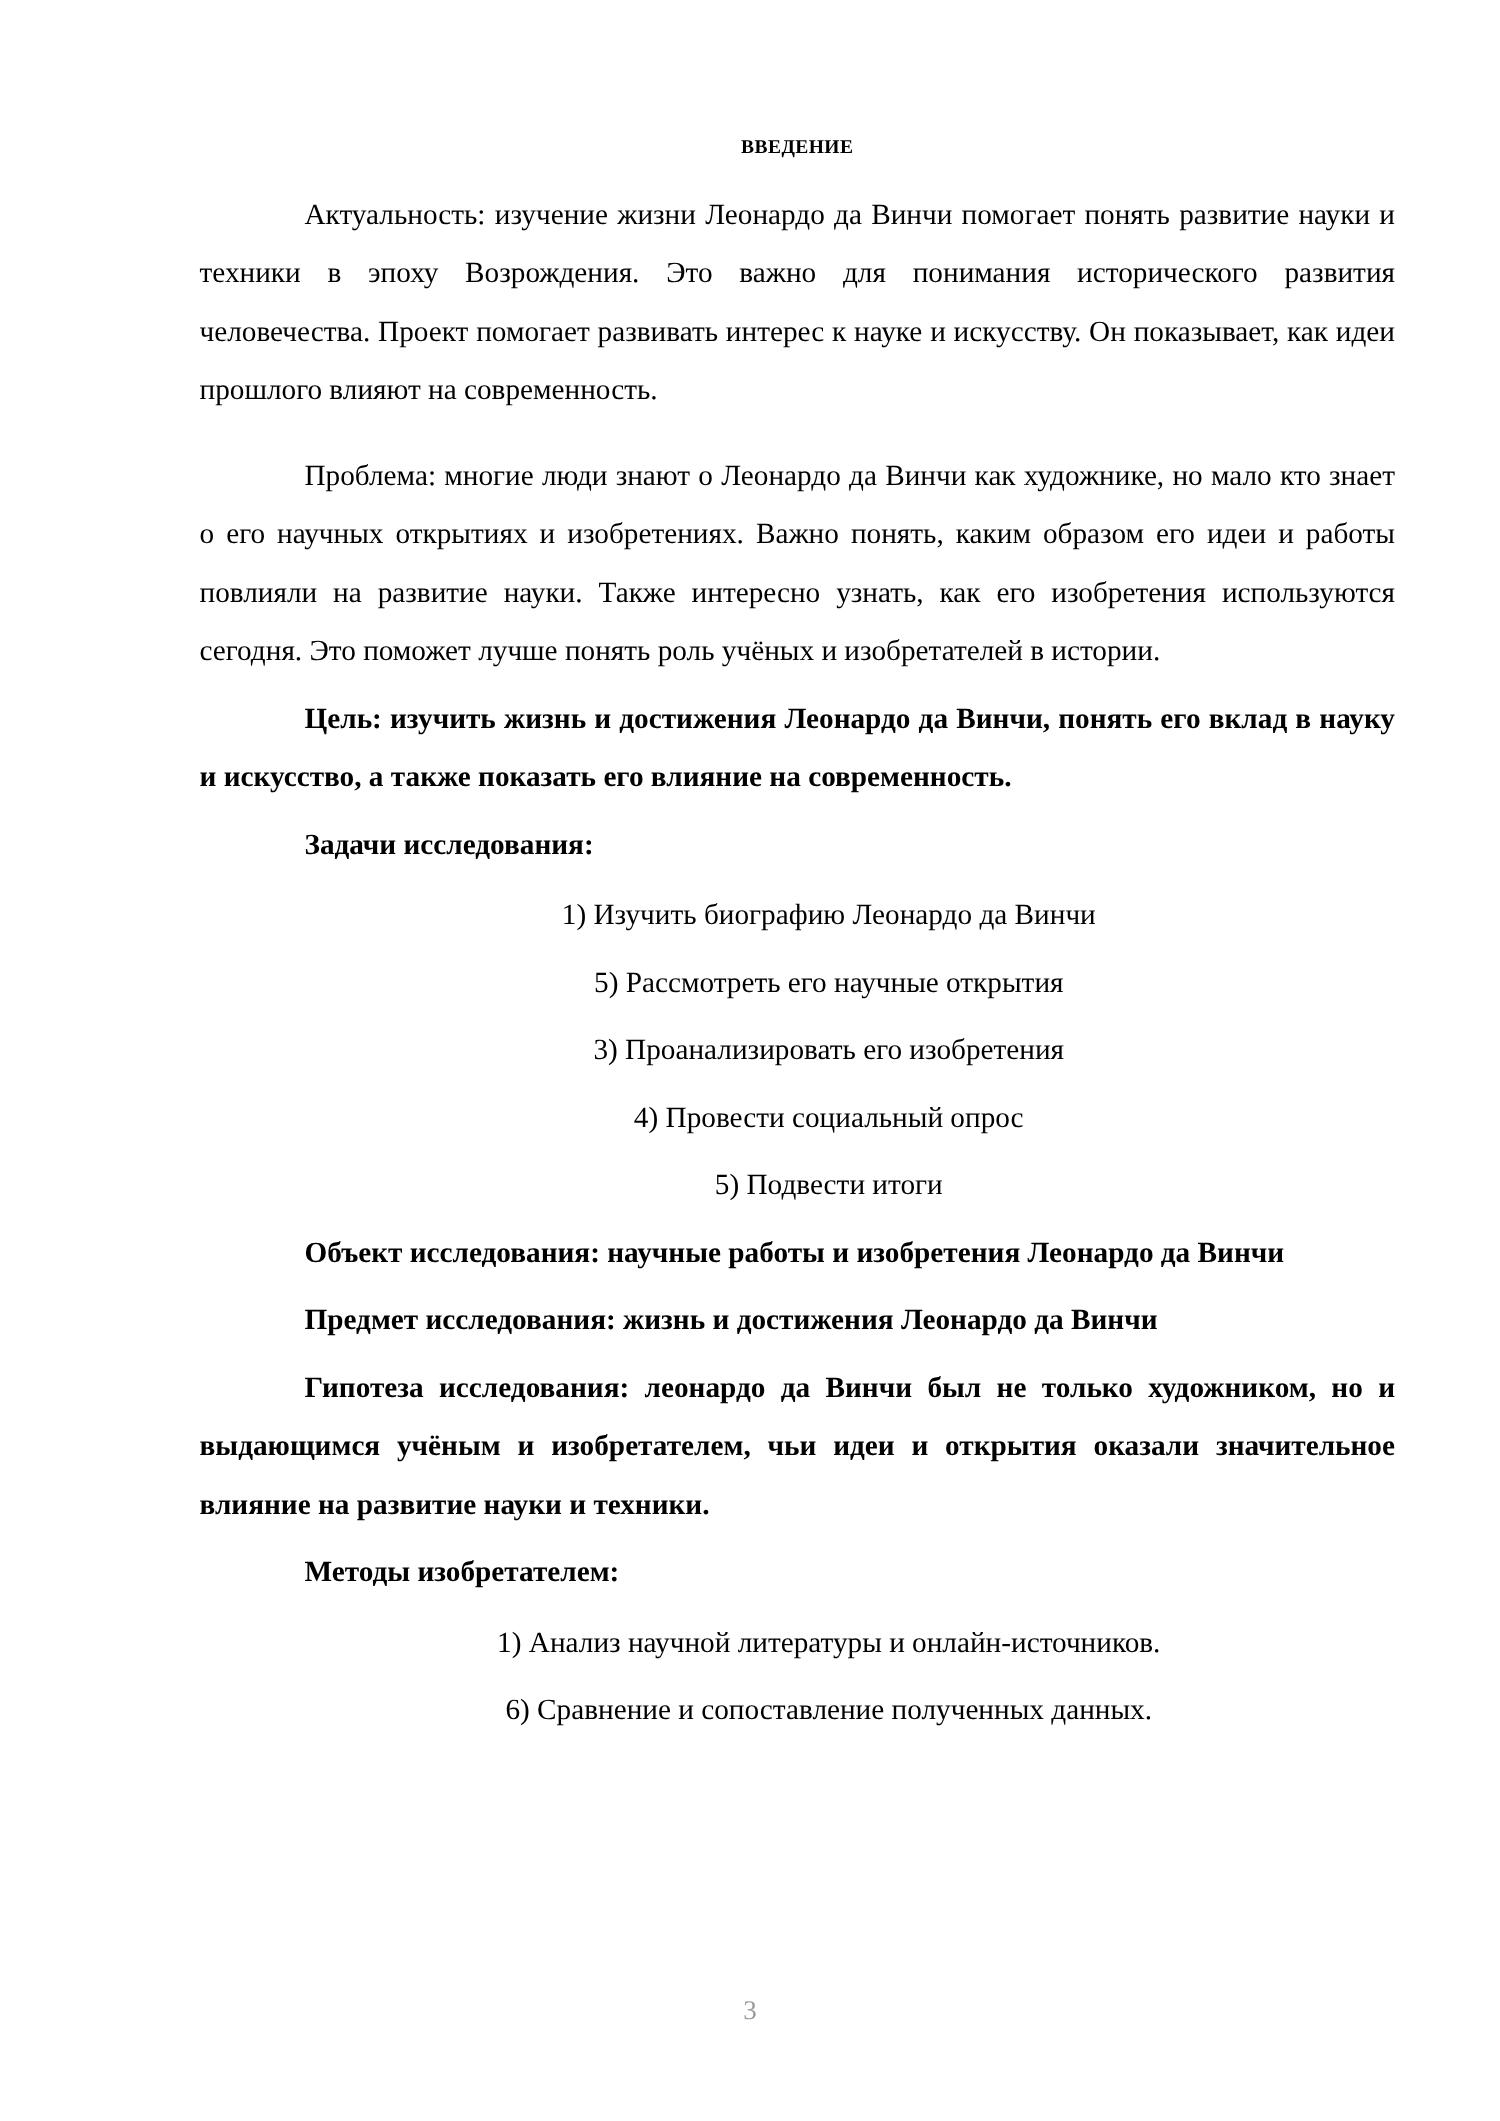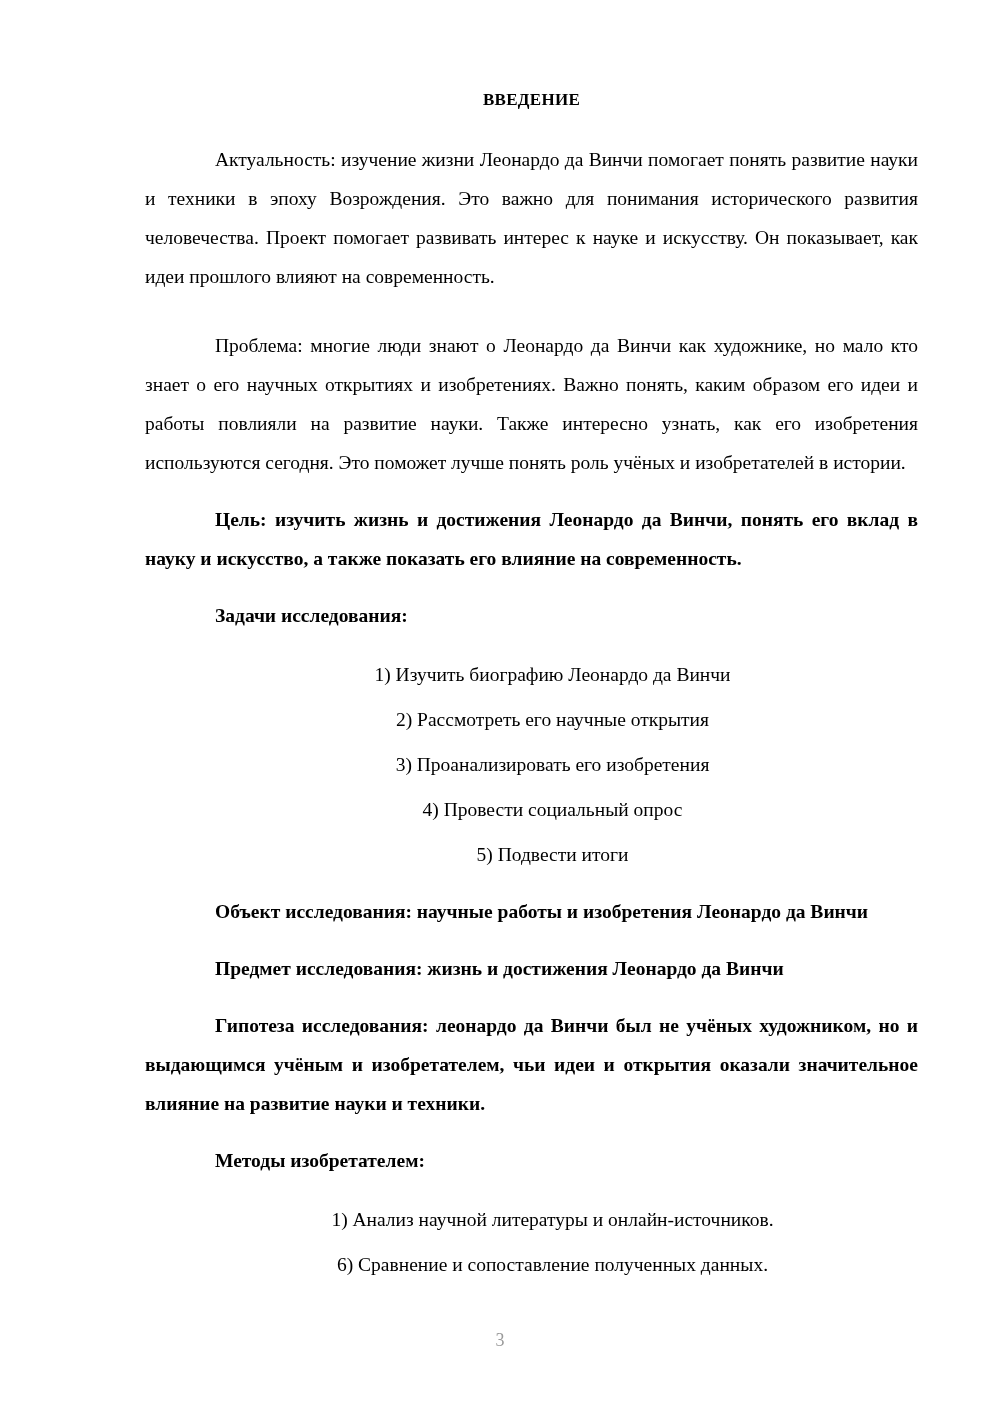--- a/index.html
+++ b/index.html
@@ -19,35 +19,35 @@
     box-sizing: border-box;
     overflow: hidden;
   }
   .content {
     position: absolute;
     left: 133px;
     top: 0;
     width: 797px;
   }
   .doc-title {
-    font-size: 17px;
+    font-size: 13px;
     font-weight: bold;
     text-align: center;
     letter-spacing: 0.3px;
     margin: 0;
     padding-top: 90px;
     line-height: 1.2;
   }
   .para {
     font-size: 19.5px;
     line-height: 39px;
     text-align: justify;
     text-justify: inter-word;
     text-indent: 70px;
-    margin: 12px;
+    margin: 0;
     padding-top: 18px;
     hyphens: none;
   }
   .para.tight {
     padding-top: 6px;
     font-weight: bold;
   }
   .list-item {
     font-size: 19.5px;
     line-height: 39px;
@@ -82,31 +82,31 @@
     <p class="para">Актуальность: изучение жизни Леонардо да Винчи помогает понять развитие науки и техники в эпоху Возрождения. Это важно для понимания исторического развития человечества. Проект помогает развивать интерес к науке и искусству. Он показывает, как идеи прошлого влияют на современность.</p>
 
     <p class="para">Проблема: многие люди знают о Леонардо да Винчи как художнике, но мало кто знает о его научных открытиях и изобретениях. Важно понять, каким образом его идеи и работы повлияли на развитие науки. Также интересно узнать, как его изобретения используются сегодня. Это поможет лучше понять роль учёных и изобретателей в истории.</p>
 
     <p class="para tight">Цель: изучить жизнь и достижения Леонардо да Винчи, понять его вклад в науку и искусство, а также показать его влияние на современность.</p>
 
     <p class="para tight">Задачи исследования:</p>
 
     <div class="list-block">
       <p class="list-item">1) Изучить биографию Леонардо да Винчи</p>
-      <p class="list-item">2) Рассмотреть его научные открытия</p>
+      <p class="list-item">5) Рассмотреть его научные открытия</p>
       <p class="list-item">3) Проанализировать его изобретения</p>
       <p class="list-item">4) Провести социальный опрос</p>
       <p class="list-item">5) Подвести итоги</p>
     </div>
 
     <p class="para tight">Объект исследования: научные работы и изобретения Леонардо да Винчи</p>
 
     <p class="para tight">Предмет исследования: жизнь и достижения Леонардо да Винчи</p>
 
-    <p class="para tight">Гипотеза исследования: леонардо да Винчи был не учёных художником, но и выдающимся учёным и изобретателем, чьи идеи и открытия оказали значительное влияние на развитие науки и техники.</p>
+    <p class="para tight">Гипотеза исследования: леонардо да Винчи был не только художником, но и выдающимся учёным и изобретателем, чьи идеи и открытия оказали значительное влияние на развитие науки и техники.</p>
 
     <p class="para tight">Методы изобретателем:</p>
 
     <div class="list-block">
       <p class="list-item">1) Анализ научной литературы и онлайн-источников.</p>
       <p class="list-item">6) Сравнение и сопоставление полученных данных.</p>
     </div>
 
   </div>
 

